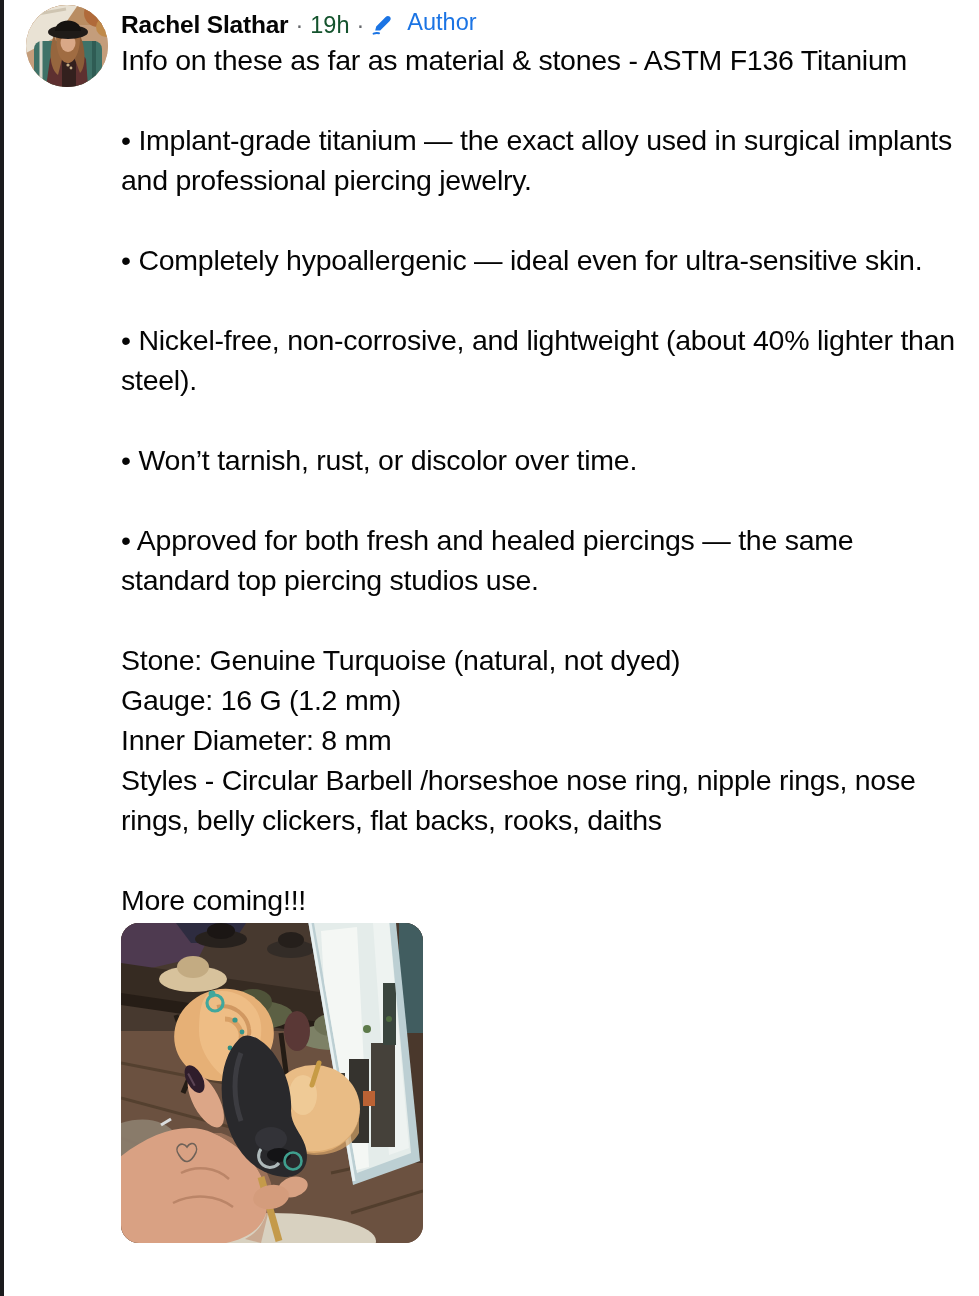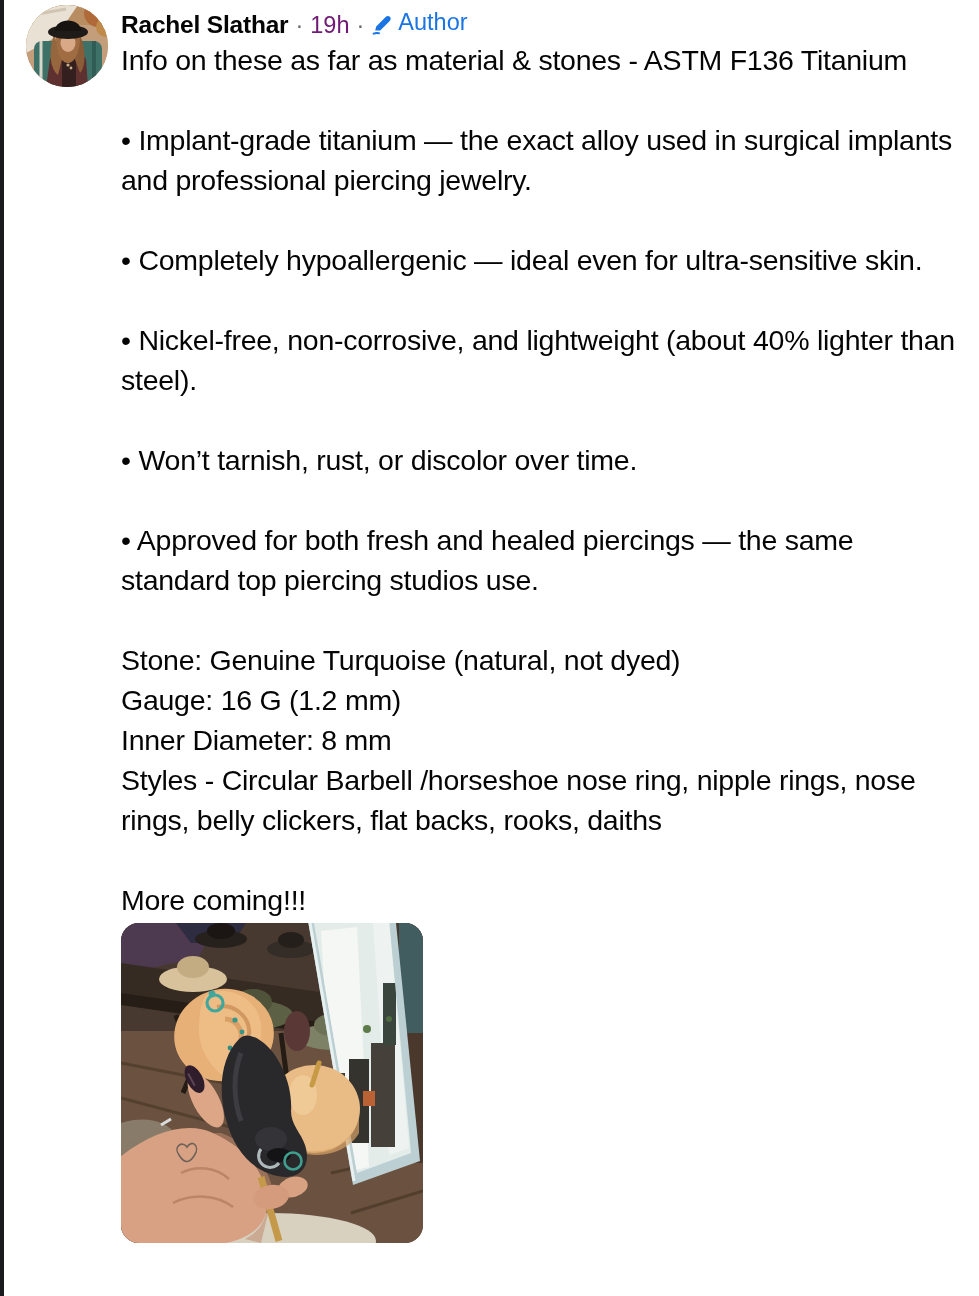--- a/index.html
+++ b/index.html
@@ -20,22 +20,22 @@
   .avatar svg{display:block;}
   .content{margin-left:121px;padding-top:7px;width:836px;}
   .header{
     display:flex;align-items:baseline;gap:7px;white-space:nowrap;
     font-size:23.5px;line-height:30px;color:#65676B;
   }
   .author-name{
     font-size:24.5px;font-weight:700;color:#050505;letter-spacing:-0.2px;cursor:pointer;
   }
   .meta-dot{color:#65676B;}
-  .timestamp{color:#701a75;cursor:pointer;}
-  .author-badge{display:inline-flex;align-items:center;gap:5px;color:#1b74e4;}
+  .timestamp{color:#14532d;cursor:pointer;}
+  .author-badge{display:inline-flex;align-items:center;gap:14px;color:#1b74e4;}
   .author-badge svg{position:relative;top:2px;}
   .body-text{
     width:836px;
     font-size:28.5px;line-height:40px;letter-spacing:-0.25px;color:#050505;
     white-space:pre-wrap;word-wrap:break-word;
   }
   .photo{
     margin-top:3px;width:302px;height:320px;border-radius:18px;overflow:hidden;
     position:relative;cursor:pointer;background:#6b5140;
   }

